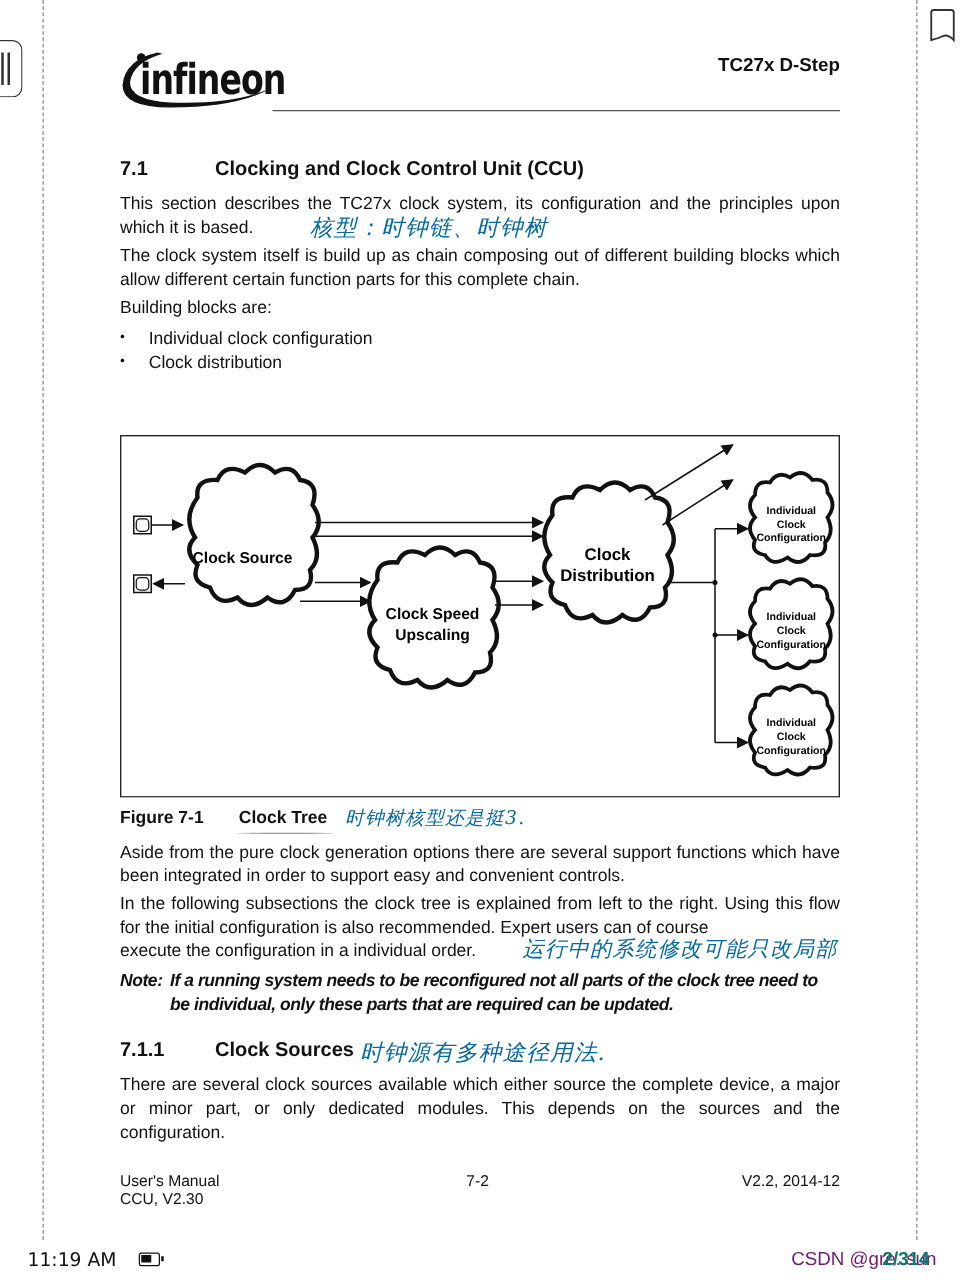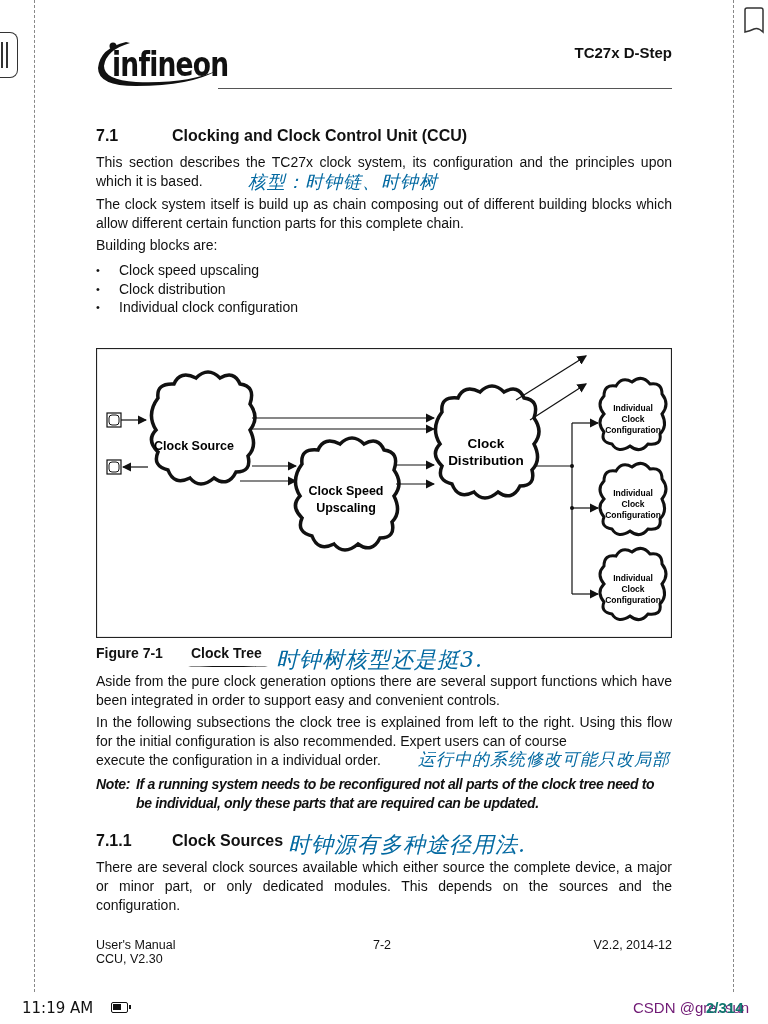--- a/index.html
+++ b/index.html
@@ -108,23 +108,22 @@
     <span class="num">7.1</span><span>Clocking and Clock Control Unit (CCU)</span>
   </div>
 
   <div class="para justify" style="top:153px;">This section describes the TC27x clock system, its configuration and the principles upon which it is based.</div>
   <div class="hand" style="left:152px; top:170px; font-size:18px;">核型：时钟链、时钟树</div>
 
   <div class="para justify" style="top:195px;">The clock system itself is build up as chain composing out of different building blocks which allow different certain function parts for this complete chain.</div>
   <div class="para" style="top:236px;">Building blocks are:</div>
 
   <ul class="blocks">
-    <li>Clock speed upscaling</li>
+    <li>Individual clock configuration</li>
     <li>Clock distribution</li>
-    <li>Individual clock configuration</li>
   </ul>
 
   <div class="figure">
     <svg viewBox="0 0 576 290">
       <defs>
         <marker id="arr" markerWidth="8" markerHeight="8" refX="7" refY="4" orient="auto">
           <path d="M0 0 L8 4 L0 8 Z" fill="#111"></path>
         </marker>
         <marker id="arrL" markerWidth="8" markerHeight="8" refX="1" refY="4" orient="auto">
           <path d="M8 0 L0 4 L8 8 Z" fill="#111"></path>
@@ -191,37 +190,37 @@
         <text x="537" y="74" text-anchor="middle" font-size="8.5" font-weight="bold" font-family="Liberation Sans, sans-serif">Clock</text>
         <text x="537" y="85" text-anchor="middle" font-size="8.5" font-weight="bold" font-family="Liberation Sans, sans-serif">Configuration</text>
       </g>
     </svg>
   </div>
 
   <div class="caption">
     <span class="fignum">Figure 7-1</span><span>Clock Tree</span>
   </div>
   <div class="cap-underline"></div>
-  <div class="hand" style="left:180px; top:645px; font-size:22px;">时钟树核型还是挺3.</div>
+  <div class="hand" style="left:180px; top:645px; font-size:15px;">时钟树核型还是挺3.</div>
 
   <div class="para justify" style="top:672px;">Aside from the pure clock generation options there are several support functions which have been integrated in order to support easy and convenient controls.</div>
 
   <div class="para justify" style="top:713px;">In the following subsections the clock tree is explained from left to the right. Using this flow for the initial configuration is also recommended. Expert users can of course</div>
   <div class="para" style="top:751px;">execute the configuration in a individual order.</div>
   <div class="hand" style="left:322px; top:748px; font-size:17px;">运行中的系统修改可能只改局部</div>
 
   <div class="note">
     <div><span class="label">Note:</span><span>If a running system needs to be reconfigured not all parts of the clock tree need to</span></div>
     <div class="cont">be individual, only these parts that are required can be updated.</div>
   </div>
 
   <div class="h2">
     <span class="num">7.1.1</span><span>Clock Sources</span>
   </div>
-  <div class="hand" style="left:192px; top:830px; font-size:22px;">时钟源有多种途径用法.</div>
+  <div class="hand" style="left:192px; top:830px; font-size:18px;">时钟源有多种途径用法.</div>
 
   <div class="para justify" style="top:858px;">There are several clock sources available which either source the complete device, a major or minor part, or only dedicated modules. This depends on the sources and the configuration.</div>
 
   <div class="footer">
     <div class="left">
       <div>User's Manual</div>
       <div>CCU, V2.30</div>
     </div>
     <div class="center">7-2</div>
     <div class="right">V2.2, 2014-12</div>

